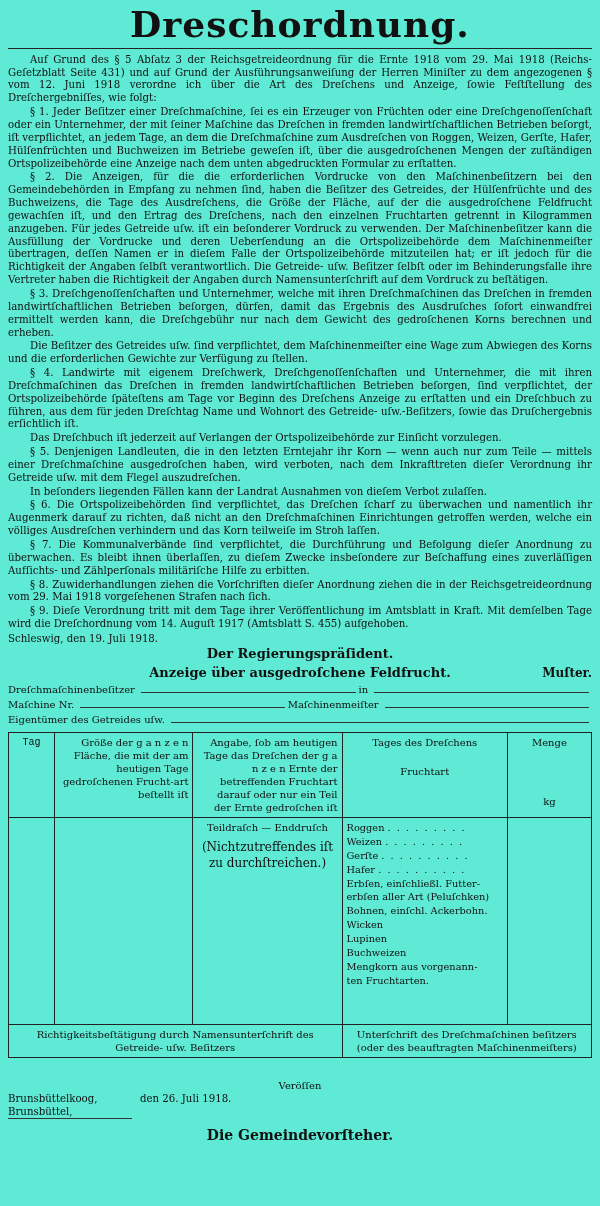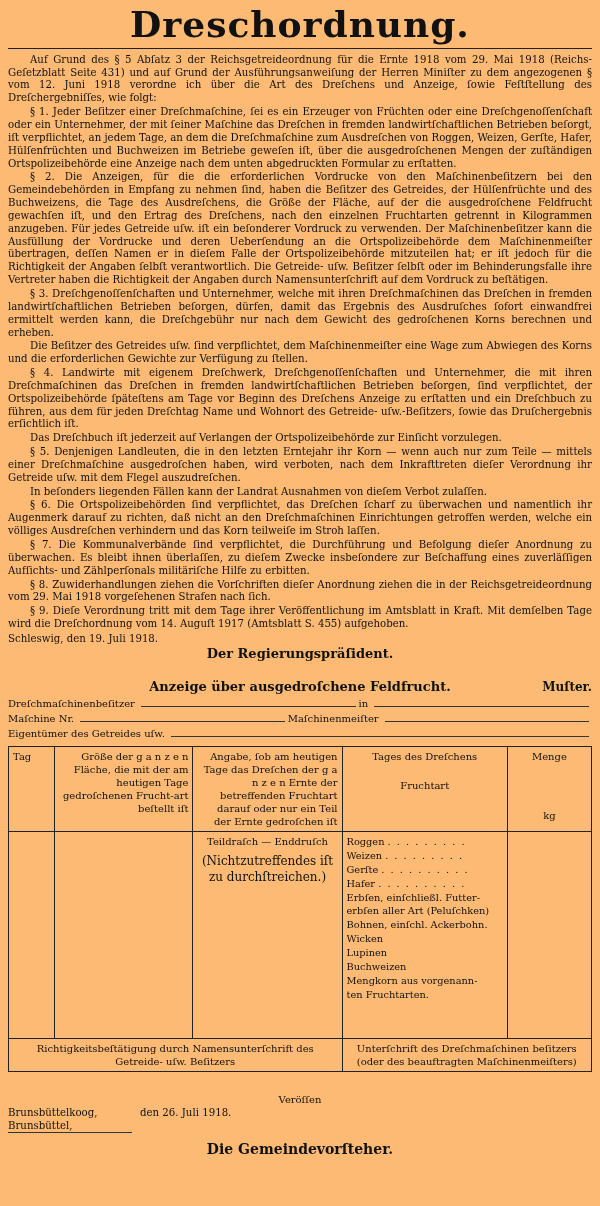--- a/index.html
+++ b/index.html
@@ -13,21 +13,21 @@
     font-family: "DejaVu Serif", serif;
     color: #111;
     overflow: hidden;
   }
   .page {
     position: relative;
     width: 600px;
     height: 1206px;
     box-sizing: border-box;
     padding: 4px 8px 0 8px;
-    background: #fdba74;
+    background: #5eead4;
   }
   .title {
     text-align: center;
     font-family: "DejaVu Serif", serif;
     font-weight: bold;
     font-size: 36px;
     letter-spacing: 1px;
     line-height: 1.05;
     margin: 2px 0 4px 0;
   }
@@ -48,21 +48,21 @@
     text-indent: 22px;
   }
   .sig-line {
     font-size: 10.2px;
     margin-top: 2px;
   }
   .center-bold {
     text-align: center;
     font-weight: bold;
     font-size: 13px;
-    margin: 2px 0 18px 0;
+    margin: 2px 0 4px 0;
   }
   .muster-row {
     display: flex;
     align-items: flex-end;
     justify-content: space-between;
     margin-top: 4px;
     gap: 38px;
   }
   .muster-row .spacer { width: 90px; }
   .anzeige-title {
@@ -100,21 +100,21 @@
     margin-top: 5px;
     table-layout: fixed;
   }
   table.grid td {
     border: 1px solid #222;
     vertical-align: top;
     padding: 3px 4px;
     font-size: 10px;
     line-height: 1.3;
   }
-  td.c-tag { width: 7%; text-align: left; }
+  td.c-tag { width: 7%; text-align: center; font-family: Liberation Mono, monospace; }
   td.c-flaeche { width: 24%; }
   td.c-angabe { width: 26%; }
   td.c-ertrag { width: 29%; }
   td.c-menge { width: 14%; text-align: center; }
   .hd { text-align: right; }
   .hd-tag { padding-top: 34px; }
   .ertrag-head { text-align: center; margin-bottom: 16px; }
   .fruchtart { text-align: center; margin-top: 14px; }
   .kg { text-align: center; margin-top: 46px; }
   .teildrasch { text-align: center; }

